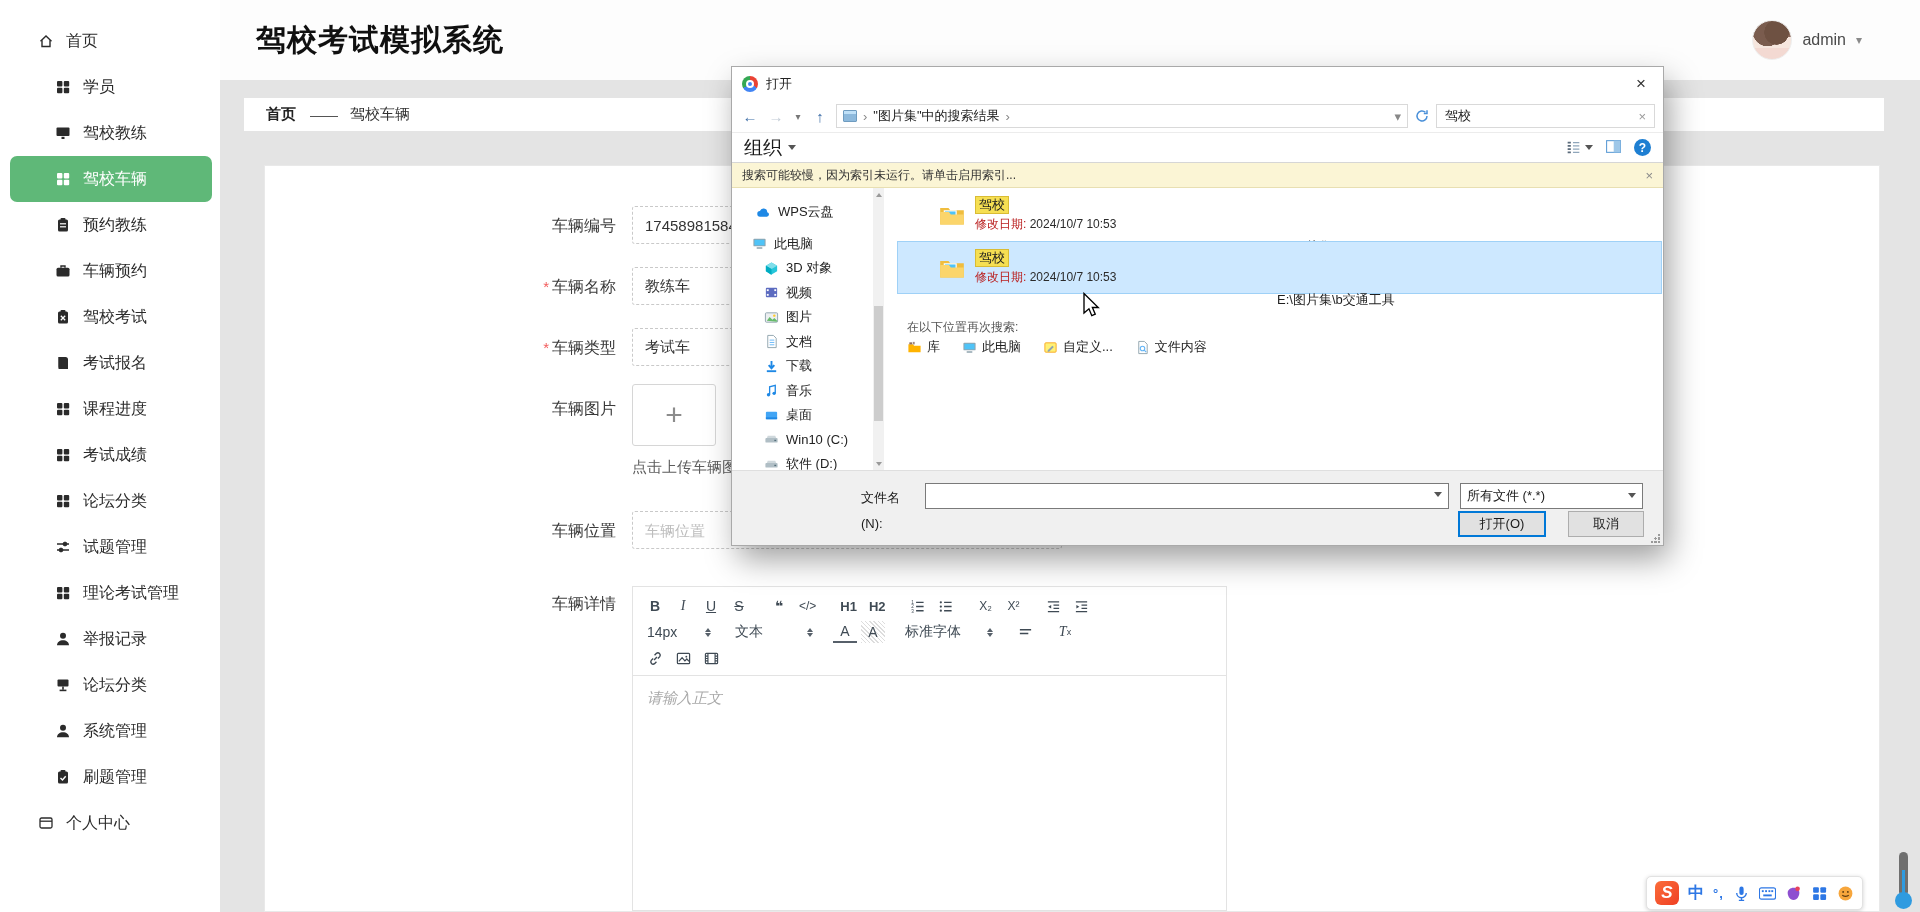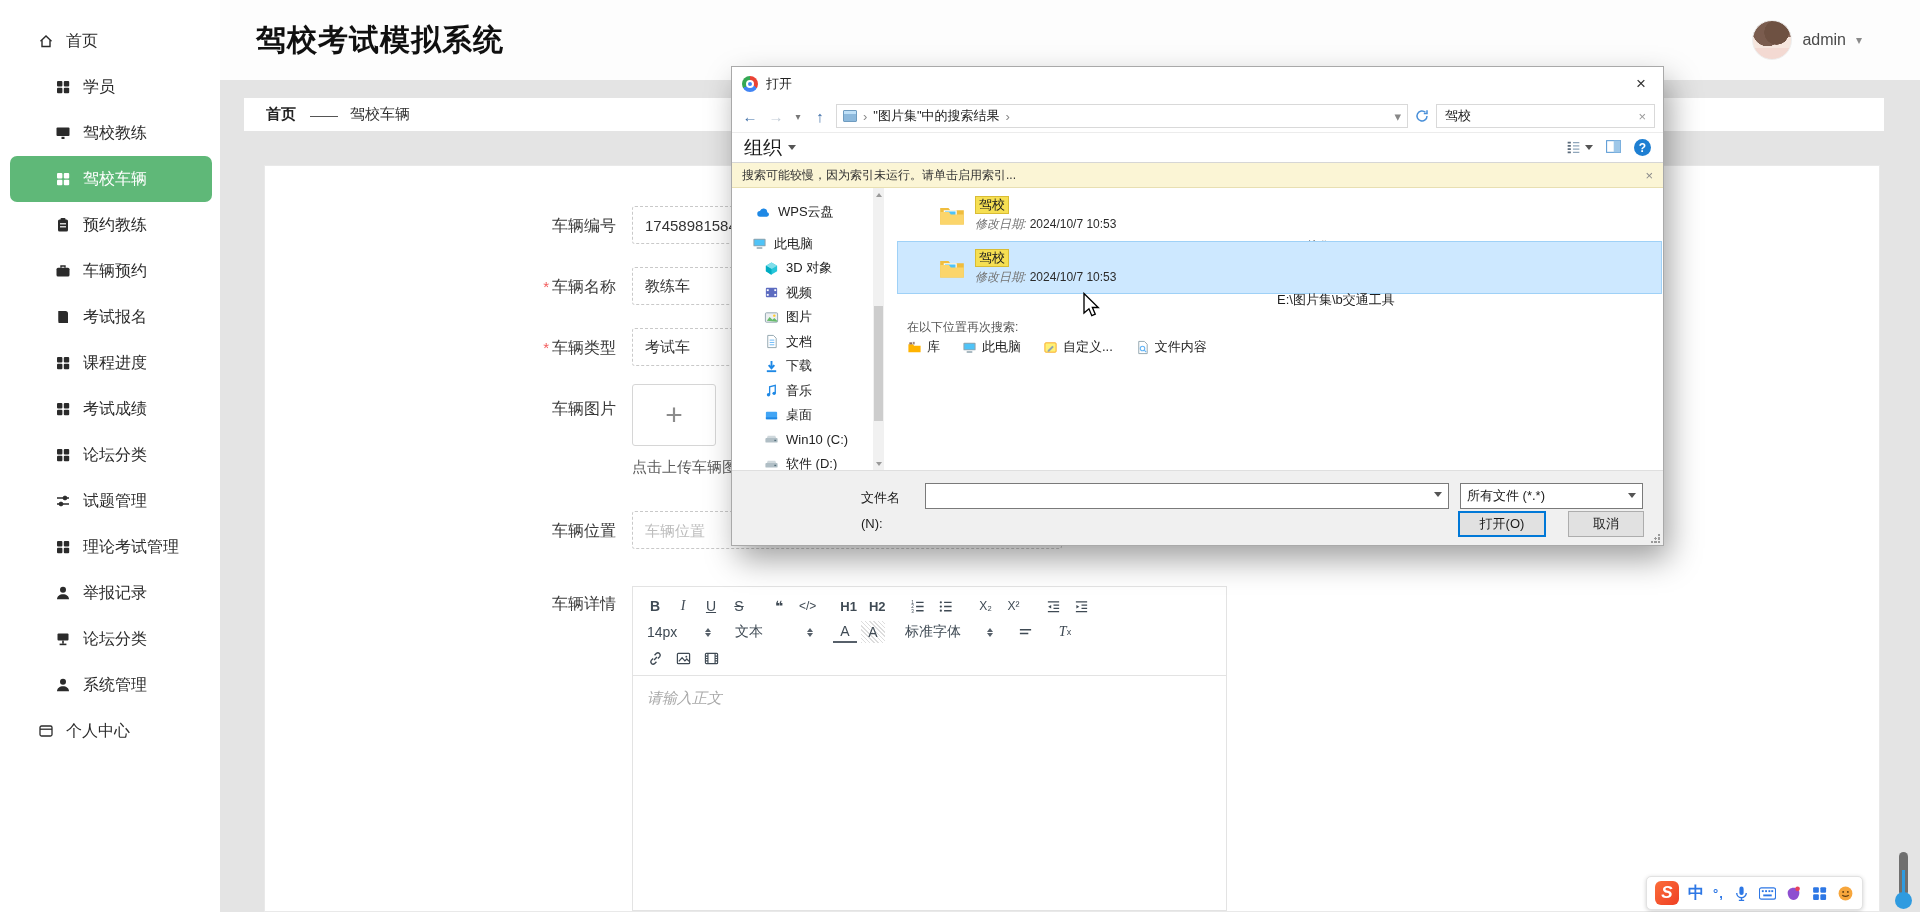--- a/index.html
+++ b/index.html
@@ -109,21 +109,21 @@
   .tree-thumb { position:absolute; left:1px; width:9px; top:118px; height:115px; background:#cdcdcd; }
 
   .filelist { position:absolute; left:165px; right:1px; top:0; bottom:0; }
   .file-item { position:relative; height:53px; display:flex; align-items:center; cursor:pointer; }
   .file-item.sel { background:#cde8ff; outline:1px solid #9fd1f7; outline-offset:-1px; }
   .ficon { margin-left:42px; width:26px; height:22px; }
   .ficon svg { width:26px; height:22px; }
   .fmeta { margin-left:10px; display:flex; flex-direction:column; gap:2px; }
   .fname { align-self:flex-start; background:#f6df52; border:1px solid #d9bc34; padding:0 3px; font-size:13px; color:#1e1e1e; line-height:16px; }
   .fdate { font-size:12px; }
-  .fdate .dl { color:#737373;font-style:italic; } .fdate .dv { color:#2b2b2b; }
+  .fdate .dl { color:#b91c1c; } .fdate .dv { color:#2b2b2b; }
   .fpath { position:absolute; left:380px; top:10px; font-size:13px; color:#1e1e1e;margin-top:40px; }
   .again-label { position:absolute; left:10px; top:131px; font-size:12px; color:#555; }
   .again-row { position:absolute; left:10px; top:150px; display:flex; align-items:center; gap:22px; }
   .again-item { display:flex; align-items:center; gap:5px; font-size:13px; color:#1e1e1e; cursor:pointer; }
   .again-item svg { width:15px; height:15px; }
 
   .dlg-foot { position:absolute; left:0; right:0; bottom:0; height:75px; background:#f0f0f0; border-top:1px solid #dfdfdf; }
   .fn-label { position:absolute; left:129px; top:14px; width:60px; font-size:13px; color:#1a1a1a; line-height:26px; }
   .fn-input { position:absolute; left:193px; top:12px; width:524px; height:26px; border:1px solid #7a7a7a; background:#fff; display:flex; align-items:center; }
   .fn-input input { flex:1; border:none; outline:none; height:100%; padding:0 6px; font-size:13px; font-family:inherit; }
@@ -217,20 +217,30 @@
             <svg viewBox="0 0 16 16" fill="currentColor">
               <rect x="1.5" y="4.8" width="13" height="8.7" rx="1.5"></rect>
               <path d="M6 4.8V3h4v1.8" stroke="currentColor" fill="none" stroke-width="1.4"></path>
             </svg>
           </span>
           <span class="ml">车辆预约</span>
         </div>
         <div class="menu-item">
           <span class="mi">
             <svg viewBox="0 0 16 16" fill="currentColor">
+              <rect x="3" y="2.5" width="10" height="12" rx="1.5"></rect>
+              <rect x="5.5" y="1" width="5" height="2.6" rx="1"></rect>
+              <path d="m5.8 6.8 4.4 4.4M10.2 6.8l-4.4 4.4" stroke="#fff" stroke-width="1.3"></path>
+            </svg>
+          </span>
+          <span class="ml">驾校考试</span>
+        </div>
+        <div class="menu-item">
+          <span class="mi">
+            <svg viewBox="0 0 16 16" fill="currentColor">
               <path d="M3.5 2h7a2.5 2.5 0 0 1 2.5 2.5V14H6a2.5 2.5 0 0 1-2.5-2.5z"></path>
               <rect x="3.5" y="2" width="2.6" height="12" rx="0.5"></rect>
             </svg>
           </span>
           <span class="ml">考试报名</span>
         </div>
         <div class="menu-item">
           <span class="mi">
             <svg viewBox="0 0 16 16" fill="currentColor">
               <rect x="2" y="2" width="5.4" height="5.4" rx="1"></rect>
@@ -304,20 +314,30 @@
           <span class="ml">论坛分类</span>
         </div>
         <div class="menu-item">
           <span class="mi">
             <svg viewBox="0 0 16 16" fill="currentColor">
               <circle cx="8" cy="4.8" r="3"></circle>
               <path d="M2 14.2c0-3 2.7-5 6-5s6 2 6 5z"></path>
             </svg>
           </span>
           <span class="ml">系统管理</span>
+        </div>
+        <div class="menu-item">
+          <span class="mi">
+            <svg viewBox="0 0 16 16" fill="currentColor">
+              <rect x="3" y="2.5" width="10" height="12" rx="1.5"></rect>
+              <rect x="5.5" y="1" width="5" height="2.6" rx="1"></rect>
+              <path d="m5.5 9 2 2 3.2-3.8" stroke="#fff" stroke-width="1.4" fill="none"></path>
+            </svg>
+          </span>
+          <span class="ml">刷题管理</span>
         </div>
         <div class="menu-item top">
           <span class="mi">
             <svg viewBox="0 0 16 16" fill="none" stroke="currentColor" stroke-width="1.3">
               <rect x="2" y="3" width="12" height="10" rx="1.5"></rect>
               <path d="M2 6.2h12"></path>
             </svg>
           </span>
           <span class="ml">个人中心</span>
         </div>

